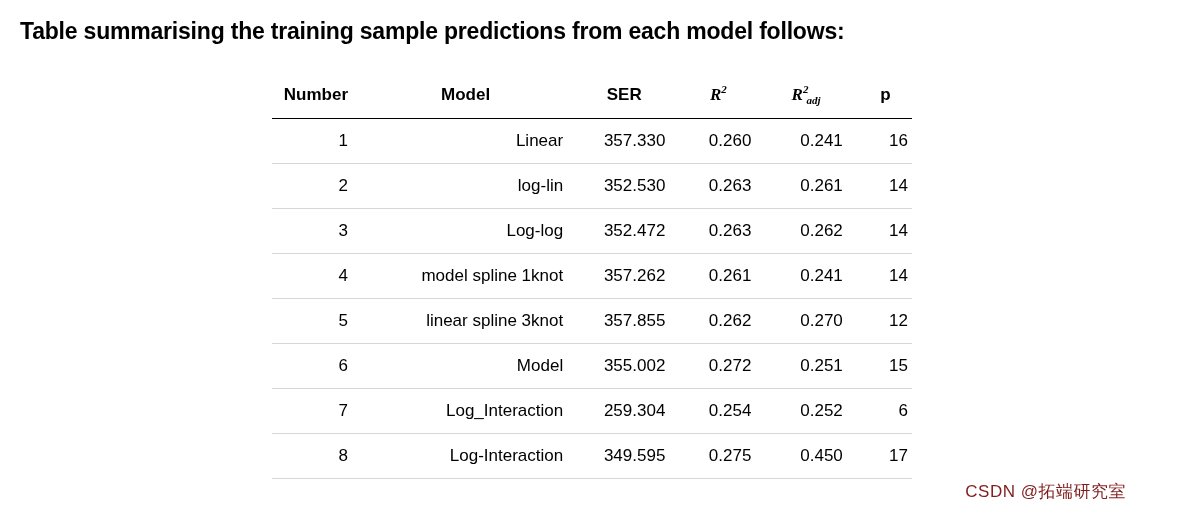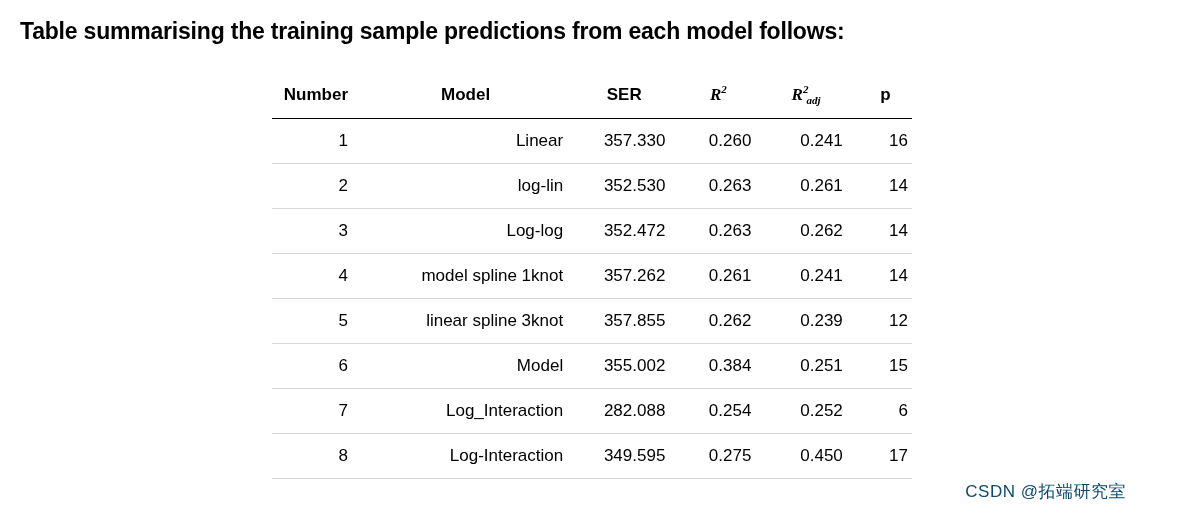--- a/index.html
+++ b/index.html
@@ -51,21 +51,21 @@
       font-style: italic;
       font-family: Liberation Serif, serif;
       font-weight: 700;
     }
     .rsq sup, .rsqa sup { font-style: italic; font-size: 0.65em; vertical-align: super; }
     .rsqa sub { font-style: italic; font-size: 0.65em; vertical-align: sub; position: relative; left: -2px; }
     .watermark {
       position: absolute;
       right: 58px;
       bottom: 14px;
-      color: #0c4a6e;
+      color: #7f1d1d;
       font-size: 17px;
       font-family: Arial, "Microsoft YaHei", sans-serif;
       letter-spacing: 0.5px;
       pointer-events: none;
     }
   </style>
 </head>
 <body>
 
 <div class="title">Table summarising the training sample predictions from each model follows:</div>
@@ -113,35 +113,35 @@
         <td class="col-ser">357.262</td>
         <td class="col-r2">0.261</td>
         <td class="col-r2a">0.241</td>
         <td class="col-p">14</td>
       </tr>
       <tr>
         <td class="col-num">5</td>
         <td class="col-model">linear spline 3knot</td>
         <td class="col-ser">357.855</td>
         <td class="col-r2">0.262</td>
-        <td class="col-r2a">0.239</td>
+        <td class="col-r2a">0.270</td>
         <td class="col-p">12</td>
       </tr>
       <tr>
         <td class="col-num">6</td>
         <td class="col-model">Model</td>
         <td class="col-ser">355.002</td>
-        <td class="col-r2">0.384</td>
+        <td class="col-r2">0.272</td>
         <td class="col-r2a">0.251</td>
         <td class="col-p">15</td>
       </tr>
       <tr>
         <td class="col-num">7</td>
         <td class="col-model">Log_Interaction</td>
-        <td class="col-ser">282.088</td>
+        <td class="col-ser">259.304</td>
         <td class="col-r2">0.254</td>
         <td class="col-r2a">0.252</td>
         <td class="col-p">6</td>
       </tr>
       <tr>
         <td class="col-num">8</td>
         <td class="col-model">Log-Interaction</td>
         <td class="col-ser">349.595</td>
         <td class="col-r2">0.275</td>
         <td class="col-r2a">0.450</td>

